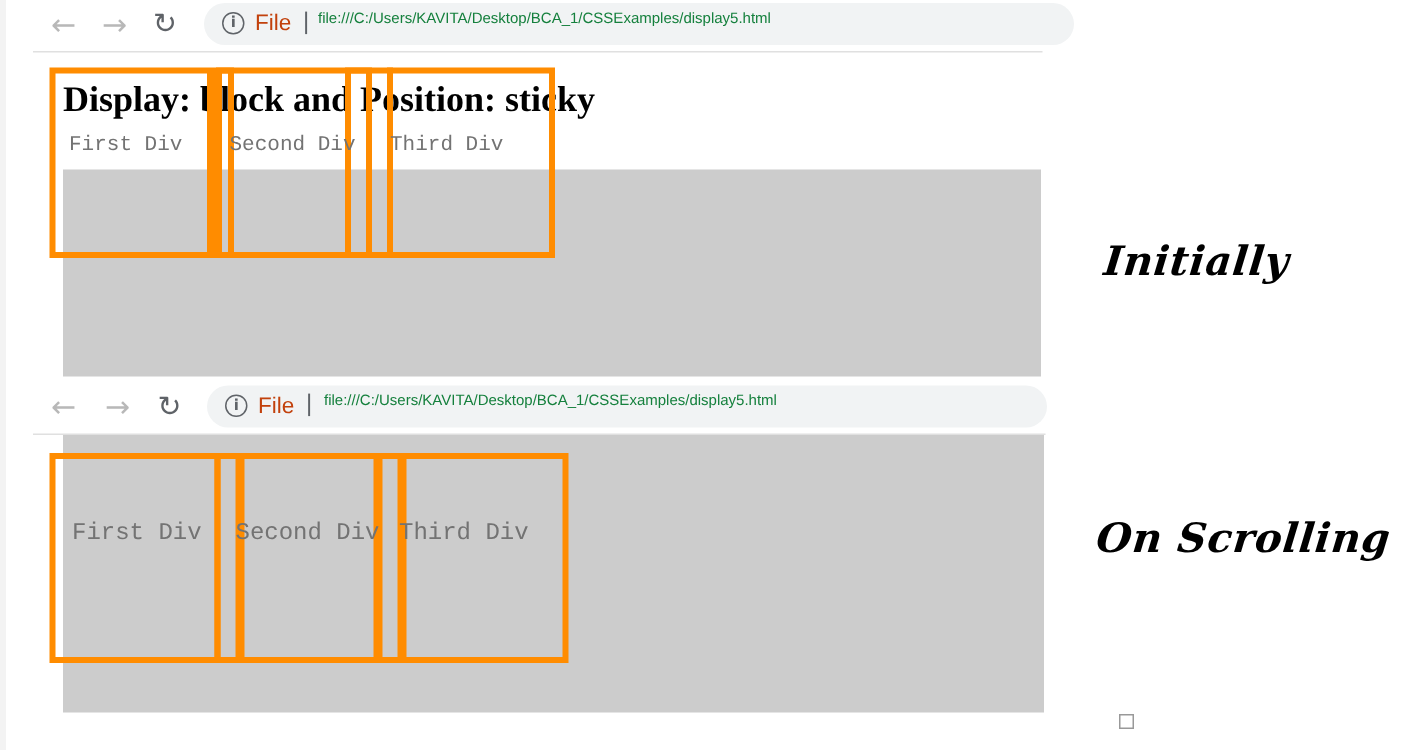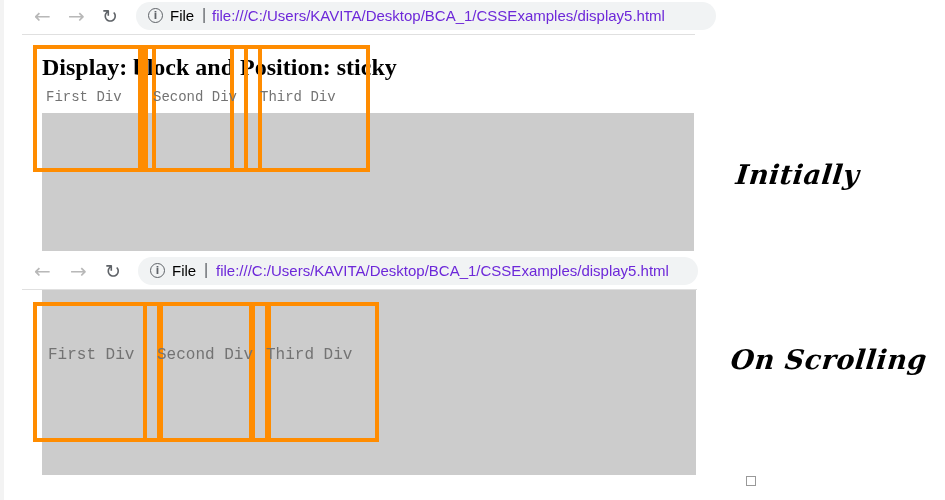--- a/index.html
+++ b/index.html
@@ -10,23 +10,23 @@
     }
     .left-strip { position: absolute; left: 0; top: 0; width: 4px; height: 500px; background: #f3f3f3; }
 
     
     .toolbar { position: absolute; left: 22px; height: 34px; width: 673px; background: #ffffff; }
     .toolbar .navbtn { position: absolute; top: 4px; font-size: 20px; line-height: 24px; color: #b8b8b8; font-family: "DejaVu Sans", sans-serif; }
     .toolbar .reload { color: #5f6368; font-size: 19px; }
     .omnibox { position: absolute; top: 2px; height: 28px; border-radius: 14px; background: #f1f3f4; }
     .omnibox .info { position: absolute; left: 12px; top: 6px; width: 13px; height: 13px; border: 1.6px solid #5f6368; border-radius: 50%;
       font-size: 10px; line-height: 13px; text-align: center; color: #5f6368; font-weight: bold; font-family: "DejaVu Sans", sans-serif; }
-    .omnibox .scheme { position: absolute; left: 34px; top: 5px; font-size: 15px; color: #000000; }
+    .omnibox .scheme { position: absolute; left: 34px; top: 5px; font-size: 15px; color: #c2410c; }
     .omnibox .sep { position: absolute; top: 4px; font-size: 16px; color: #5f6368; }
-    .omnibox .url { position: absolute; top: 5px; font-size: 15px; color: #6d28d9; white-space: nowrap; }
+    .omnibox .url { position: absolute; top: 5px; font-size: 10px; color: #15803d; white-space: nowrap; }
     .toolbar-line { position: absolute; left: 22px; height: 1px; background: #e0e0e0; }
 
     
     .heading { position: absolute; left: 42px; top: 54px; margin: 0; font-family: "Liberation Serif", serif; font-weight: bold; font-size: 24px; color: #000; white-space: nowrap; }
     .grey-band { position: absolute; background: #cccccc; }
     .box { position: absolute; border: 4px solid #ff8c00; box-sizing: border-box; }
     .box-label { position: absolute; font-family: Liberation Mono, monospace; color: #737373; white-space: nowrap; margin-top: 28px; }
 
     .caption { position: absolute; font-family: "DejaVu Serif", serif; font-style: italic; font-weight: bold; font-size: 27px; color: #000;
       letter-spacing: 0.5px; transform: skewX(-6deg); }

